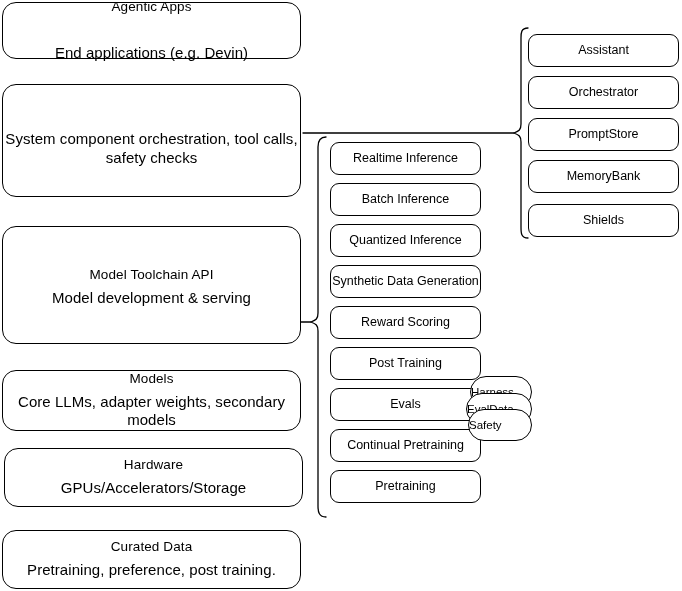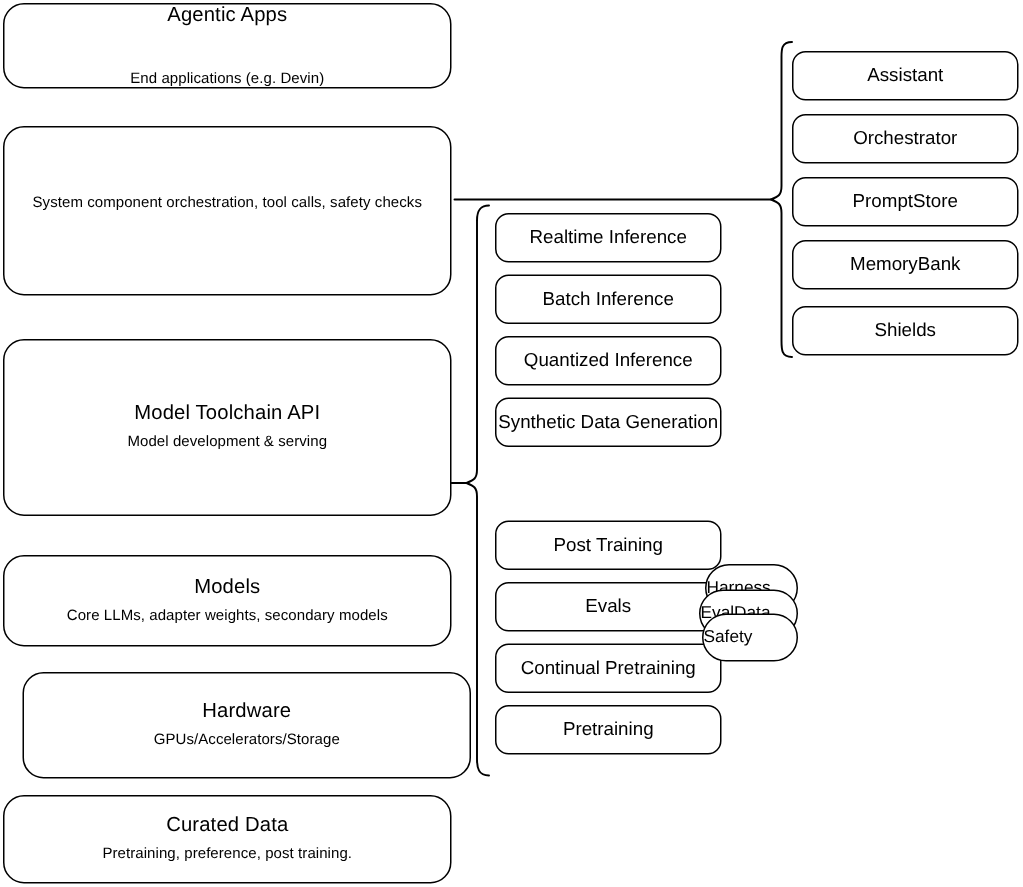--- a/index.html
+++ b/index.html
@@ -37,21 +37,21 @@
   .layer {
     border-radius: 14px;
     left: 2px;
     width: 299px;
   }
   .layer .title {
     font-size: 13.5px;
     letter-spacing: 0.1px;
   }
   .layer .subtitle {
-    font-size: 10px;
+    font-size: 15px;
     margin-top: 5px;
     letter-spacing: 0.05px;
   }
   .layer.text-offset {
     justify-content: flex-start;
   }
   
   .chip {
     border-radius: 9px;
     height: 33px;
@@ -126,21 +126,21 @@
   <div class="node layer text-offset" style="left:2px; top:226px; width:299px; height:118px; padding-top:40px;">
     <div class="title">Model Toolchain API</div>
     <div class="subtitle">Model development &amp; serving</div>
   </div>
 
   <div class="node layer" style="left:2px; top:370px; width:299px; height:61px;">
     <div class="title">Models</div>
     <div class="subtitle">Core LLMs, adapter weights, secondary models</div>
   </div>
 
-  <div class="node layer" style="left:15px; top:448px; width:299px; height:71px;">
+  <div class="node layer" style="left:4px; top:448px; width:299px; height:59px;">
     <div class="title">Hardware</div>
     <div class="subtitle">GPUs/Accelerators/Storage</div>
   </div>
 
   <div class="node layer" style="left:2px; top:530px; width:299px; height:59px;">
     <div class="title">Curated Data</div>
     <div class="subtitle">Pretraining, preference, post training.</div>
   </div>
 
   <div class="node chip chip-mid" style="top:142px;">
@@ -148,20 +148,23 @@
   </div>
   <div class="node chip chip-mid" style="top:183px;">
     <span>Batch Inference</span>
   </div>
   <div class="node chip chip-mid" style="top:224px;">
     <span>Quantized Inference</span>
   </div>
   <div class="node chip chip-mid" style="top:265px;">
     <span>Synthetic Data Generation</span>
   </div>
+  <div class="node chip chip-mid" style="top:306px;">
+    <span>Reward Scoring</span>
+  </div>
   <div class="node chip chip-mid" style="top:347px;">
     <span>Post Training</span>
   </div>
   <div class="node chip chip-mid" style="top:388px;">
     <span>Evals</span>
   </div>
   <div class="node chip chip-mid" style="top:429px;">
     <span>Continual Pretraining</span>
   </div>
   <div class="node chip chip-mid" style="top:470px;">

